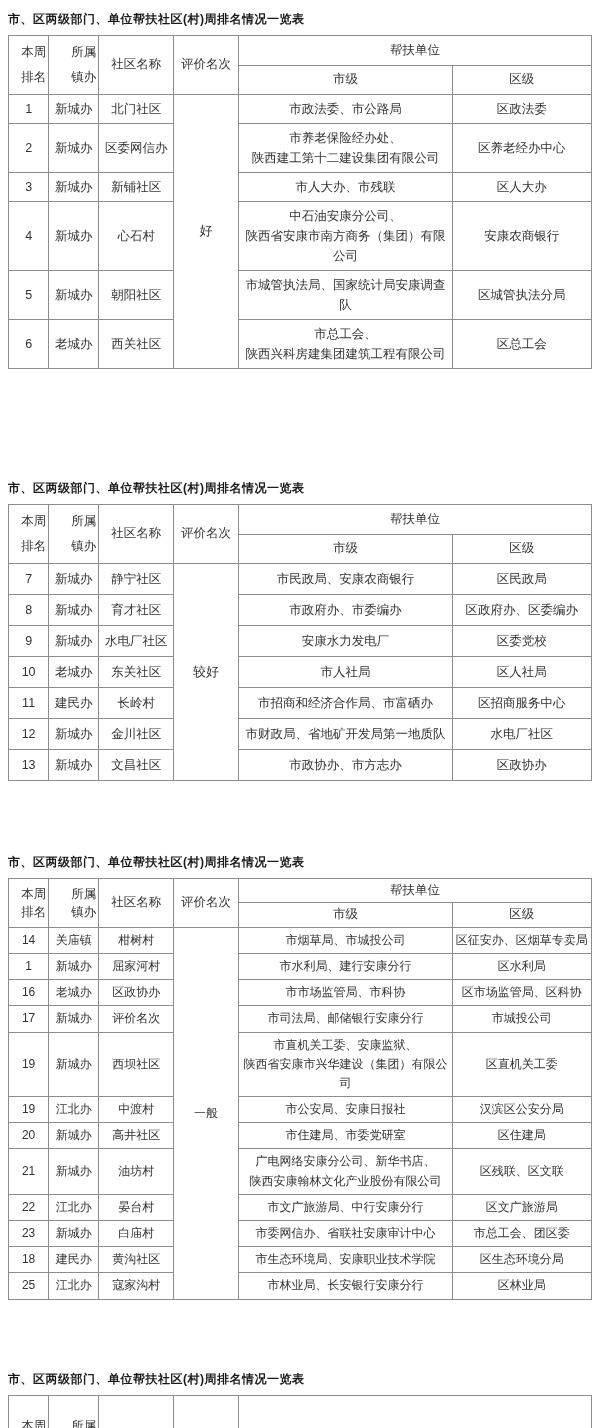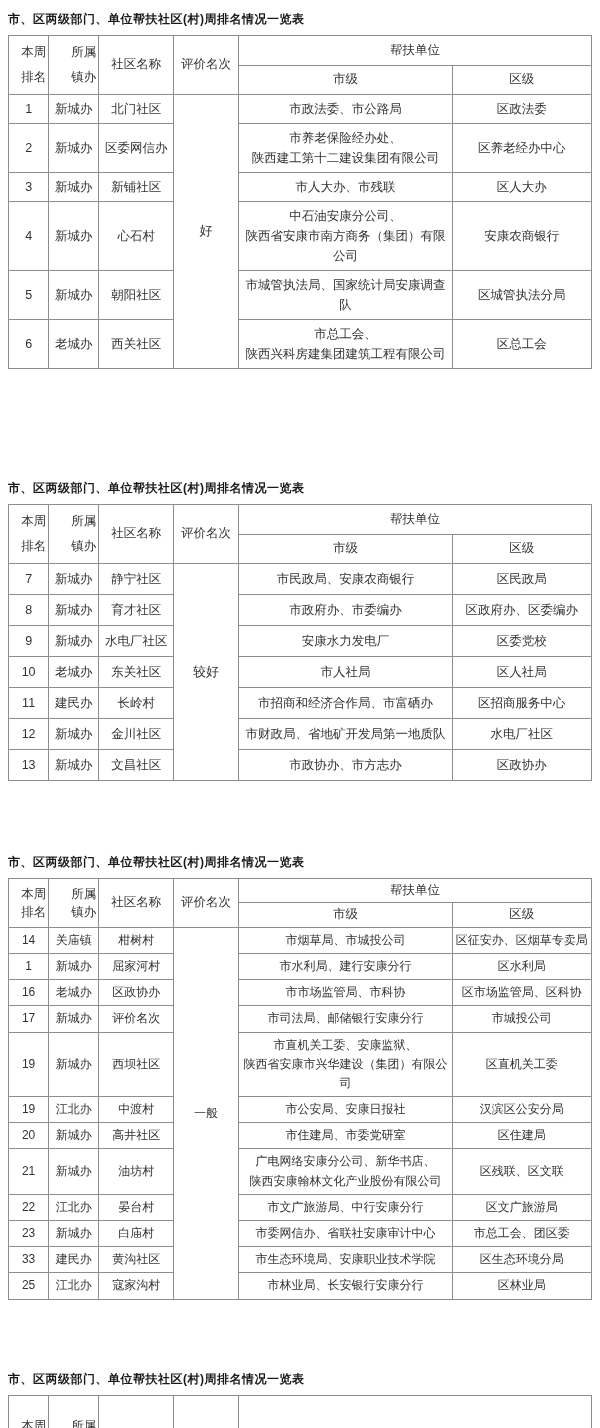--- a/index.html
+++ b/index.html
@@ -309,21 +309,21 @@
           <td>区文广旅游局</td>
         </tr>
         <tr>
           <td>23</td>
           <td>新城办</td>
           <td>白庙村</td>
           <td>市委网信办、省联社安康审计中心</td>
           <td>市总工会、团区委</td>
         </tr>
         <tr>
-          <td>33</td>
+          <td>18</td>
           <td>建民办</td>
           <td>黄沟社区</td>
           <td>市生态环境局、安康职业技术学院</td>
           <td>区生态环境分局</td>
         </tr>
         <tr>
           <td>25</td>
           <td>江北办</td>
           <td>寇家沟村</td>
           <td>市林业局、长安银行安康分行</td>

